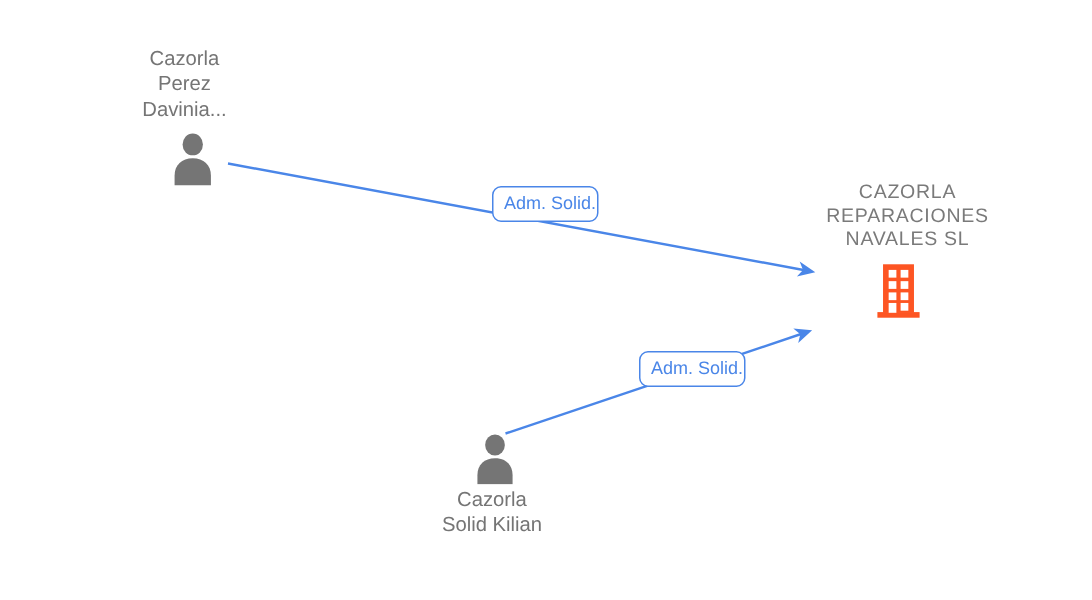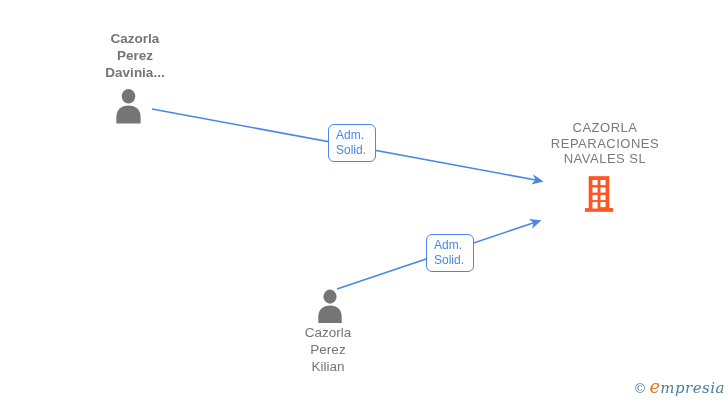--- a/index.html
+++ b/index.html
@@ -25,21 +25,21 @@
     text-align:center;
     color:#7a7a7a;
     font-size:13px;
     line-height:15.5px;
     letter-spacing:0.5px;
   }
   .icon { position:absolute; }
 
   .edge-label {
     position:absolute;
-    width:48px;
+    width:71px;
     background:#ffffff;
     border:1.5px solid #4a86e8;
     border-radius:6px;
     color:#4a86e8;
     font-size:12px;
     line-height:14.5px;
     padding:3px 0 4px 7px;
   }
 
   .logo {
@@ -64,37 +64,37 @@
     <defs>
       <marker id="arrowhead" viewBox="0 0 10 10" refX="7.5" refY="5" markerWidth="8" markerHeight="8" orient="auto">
         <path d="M0.5,1 L9.5,5 L0.5,9 L3,5 Z" fill="#4a86e8"></path>
       </marker>
     </defs>
     <line x1="152" y1="109" x2="541" y2="181" stroke="#4a86e8" stroke-width="1.6" marker-end="url(#arrowhead)"></line>
     <line x1="337" y1="289" x2="539" y2="221" stroke="#4a86e8" stroke-width="1.6" marker-end="url(#arrowhead)"></line>
   </svg>
 
   <div>
-    <div class="node-label" style="left:100px; top:30px; width:70px;font-weight:bold;">Cazorla Perez Davinia...</div>
+    <div class="node-label" style="left:88px; top:30px; width:70px;">Cazorla Perez Davinia...</div>
     <svg class="icon" style="left:113px; top:88px;" width="31" height="36" viewBox="0 0 32 36">
       <g fill="#757575">
         <ellipse cx="16" cy="8" rx="7" ry="7.5"></ellipse>
         <path d="M16 17.5 C8.5 17.5 3.5 22 3.5 29.5 L3.5 36 L28.5 36 L28.5 29.5 C28.5 22 23.5 17.5 16 17.5 Z"></path>
       </g>
     </svg>
   </div>
 
   <div>
     <svg class="icon" style="left:315px; top:289px;" width="30" height="34" viewBox="0 0 32 36">
       <g fill="#757575">
         <ellipse cx="16" cy="8" rx="7" ry="7.5"></ellipse>
         <path d="M16 17.5 C8.5 17.5 3.5 22 3.5 29.5 L3.5 36 L28.5 36 L28.5 29.5 C28.5 22 23.5 17.5 16 17.5 Z"></path>
       </g>
     </svg>
-    <div class="node-label" style="left:293px; top:324px; width:70px;">Cazorla Perez Kilian</div>
+    <div class="node-label" style="left:293px; top:324px; width:70px;">Cazorla Solid Kilian</div>
   </div>
 
   <div>
     <div class="company-label" style="left:544px; top:120px; width:122px;">CAZORLA REPARACIONES NAVALES SL</div>
     <svg class="icon" style="left:584px; top:175px;" width="30" height="38" viewBox="0 0 32 40">
       <g fill="#fd5523">
         <rect x="5" y="1" width="22" height="34.5"></rect>
         <rect x="1" y="35" width="30" height="4"></rect>
       </g>
       <g fill="#ffffff">
@@ -106,17 +106,14 @@
         <rect x="17.5" y="21" width="5.5" height="5.5"></rect>
         <rect x="9" y="28.5" width="5.5" height="7"></rect>
         <rect x="17.5" y="28.5" width="5.5" height="5.5"></rect>
       </g>
     </svg>
   </div>
 
   <div class="edge-label" style="left:328px; top:124px;">Adm. Solid.</div>
   <div class="edge-label" style="left:426px; top:234px;">Adm. Solid.</div>
 
-  <div class="logo">
-    <span class="logo-c">©</span><span class="logo-e">e</span><span class="logo-rest">mpresia</span>
-  </div>
 
 </div>
 
 </body></html>

